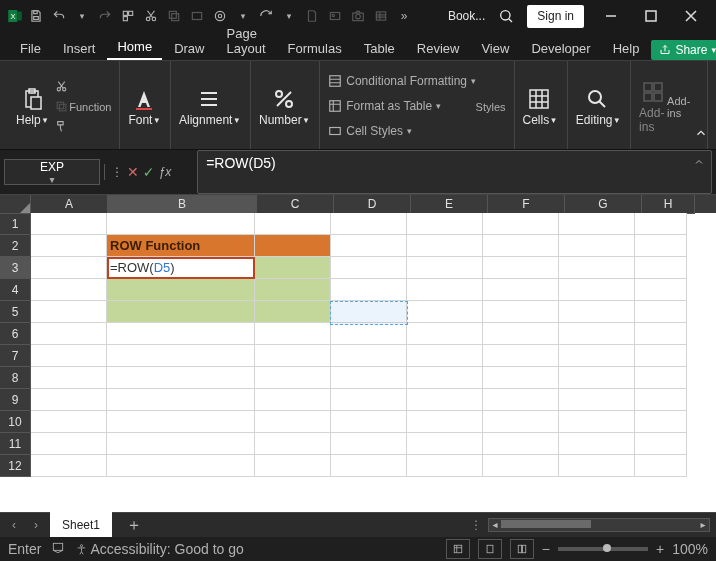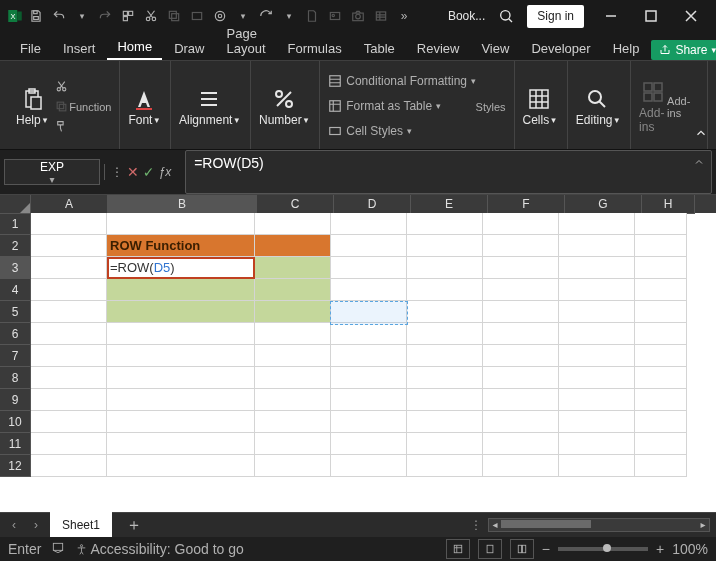--- a/index.html
+++ b/index.html
@@ -42,21 +42,21 @@
   .stylecol svg{width:14px;height:14px;}
   .ribbon .collapse{position:absolute;right:8px;bottom:6px;color:var(--fg);}
   
   .fbar{height:44px;background:#1f1f1f;display:flex;align-items:center;border-bottom:1px solid #444;padding:0 4px;gap:4px;}
   .namebox{width:82px;height:24px;background:#2a2a2a;border:1px solid #555;color:#fff;display:flex;align-items:center;padding:0 6px;justify-content:space-between;flex-direction:column;}
   .namebox .dd{color:#aaa;font-size:10px;}
   .fx-side{display:flex;align-items:center;gap:4px;border-left:1px solid #555;padding-left:6px;color:var(--fg-dim);}
   .fx-side .cancel{color:#d06a6a;font-size:14px;}
   .fx-side .enter{color:#6eb36e;font-size:14px;}
   .fx-side .fx{font-style:italic;}
-  .formula-input{flex:1;margin-left:10px;height:34px;background:#2a2a2a;border:1px solid #555;border-radius:2px;color:#fff;padding:4px 8px;font-size:14px;position:relative;display:flex;align-items:flex-start;}
+  .formula-input{flex:1;margin-left:22px;height:34px;background:#2a2a2a;border:1px solid #555;border-radius:2px;color:#fff;padding:4px 8px;font-size:14px;position:relative;display:flex;align-items:flex-start;}
   .formula-input .expand{position:absolute;right:6px;top:4px;color:var(--fg-dim);}
   
   .grid-wrap{flex:1;background:var(--white);color:#222;overflow:hidden;position:relative;display:flex;flex-direction:column;}
   .colheads{display:flex;height:18px;background:#3a3a3a;color:var(--hdr-fg);position:sticky;top:0;}
   .corner{width:30px;height:18px;background:#3a3a3a;border-right:1px solid #555;border-bottom:1px solid #555;display:flex;align-items:end;justify-content:end;}
   .corner svg{width:10px;height:10px;}
   .ch{height:18px;border-right:1px solid #555;border-bottom:1px solid #555;display:flex;align-items:center;justify-content:center;font-size:12px;}
   .ch.active{background:#555;}
   .rows{flex:1;overflow:hidden;}
   .row{display:flex;height:22px;}

